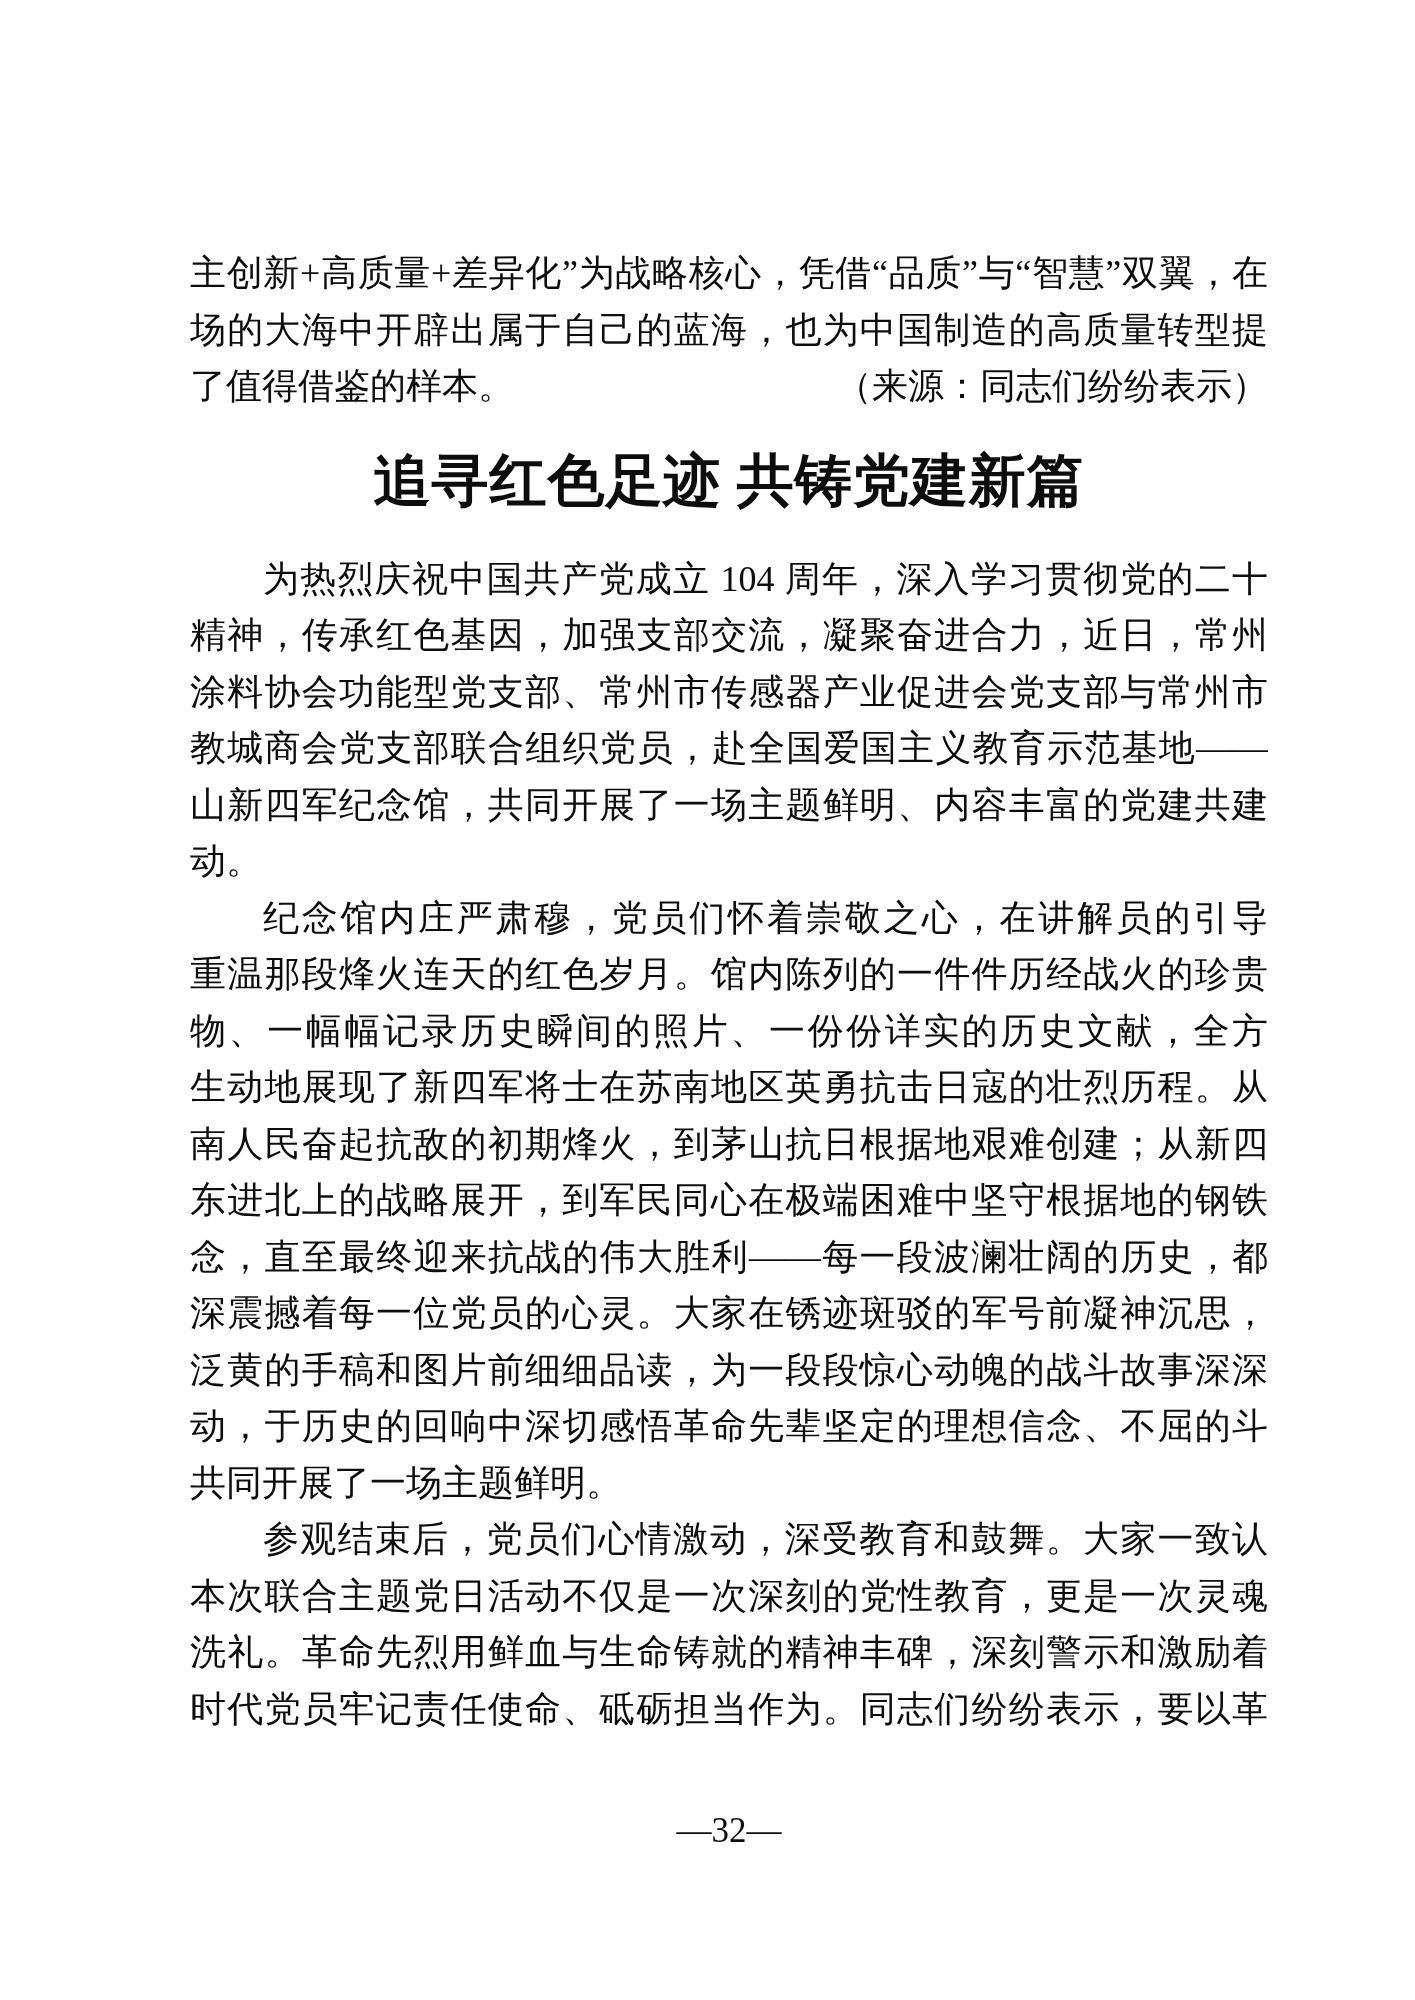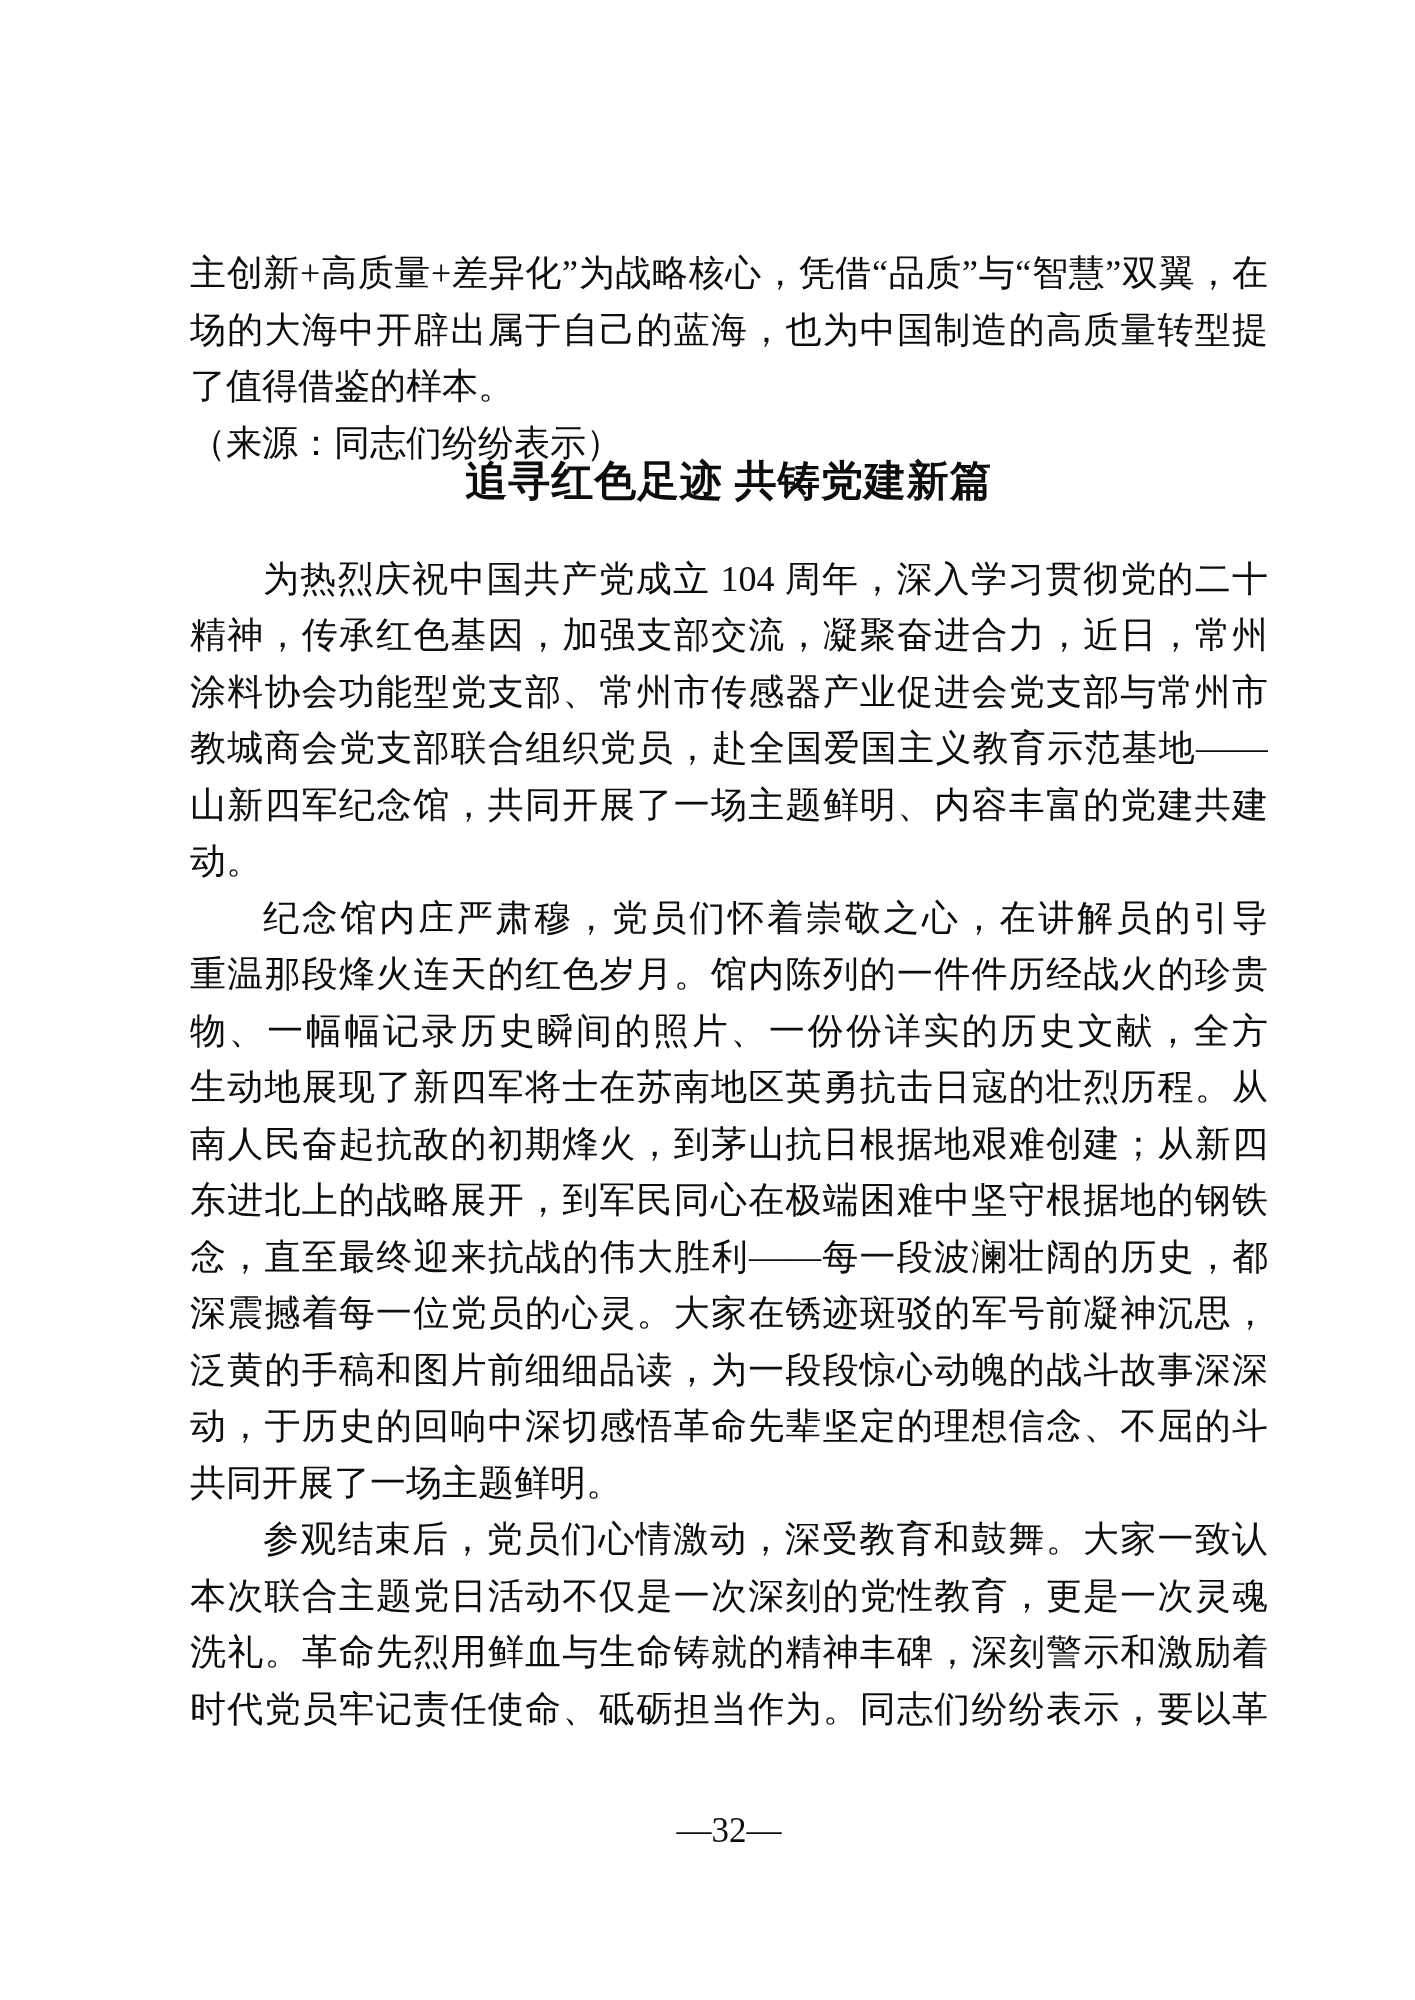--- a/index.html
+++ b/index.html
@@ -45,25 +45,24 @@
     text-align: left;
     text-align-last: left;
   }
   .intro {
     margin-top: 245px;
   }
   .intro-last {
     display: flex;
     justify-content: space-between;
     align-items: baseline;
-    flex-direction: column;
   }
   .article-title {
     margin: 36px 0 0 0;
-    font-size: 42px;
+    font-size: 57px;
     line-height: 60px;
     height: 60px;
     font-weight: 700;
     text-align: center;
     letter-spacing: 1px;
   }
   .para-group {
     margin-top: 40px;
   }
   .page-footer {

